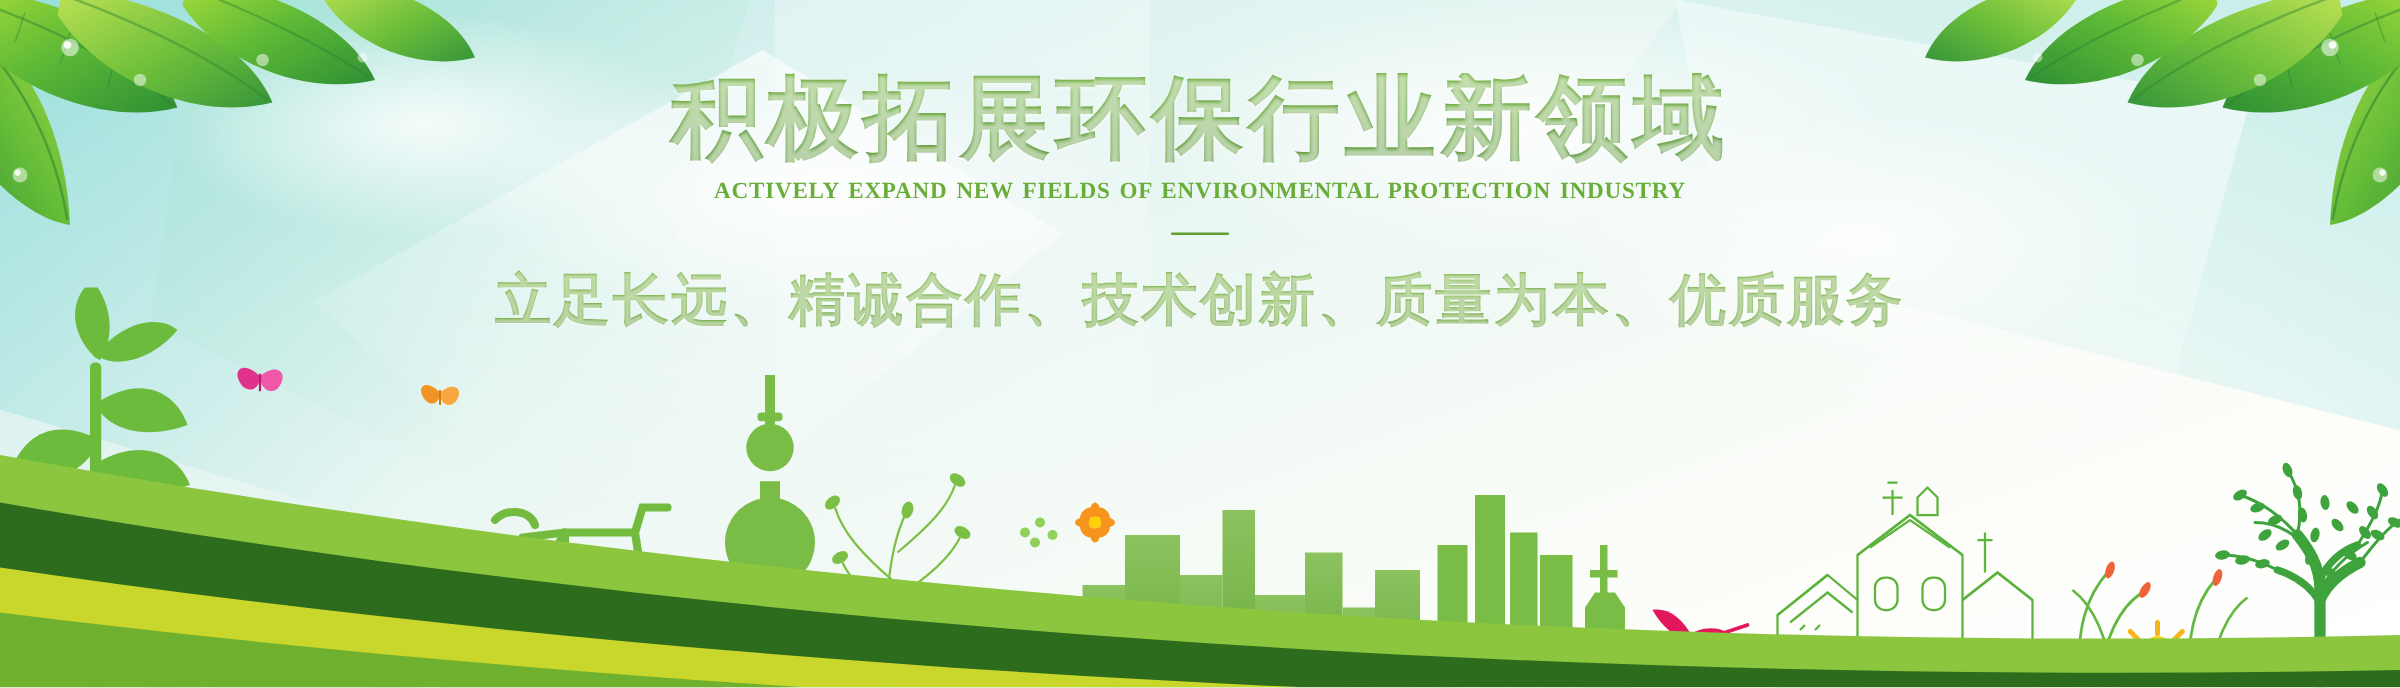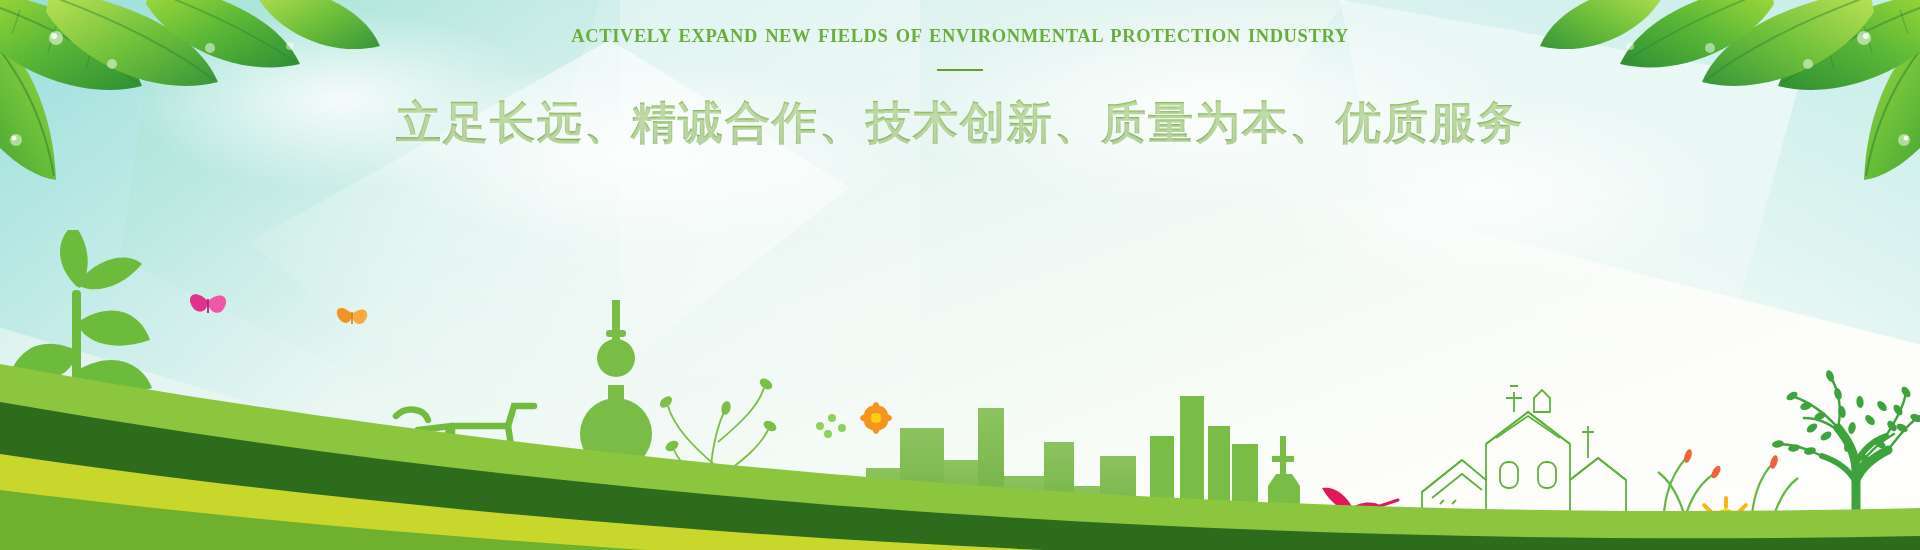--- a/index.html
+++ b/index.html
@@ -57,21 +57,21 @@
     letter-spacing:4px;
     line-height:1;
     color:#5fa233;
     background:linear-gradient(180deg,#6fae3c 0%,#5e9f31 45%,#4f8f2b 100%);
     -webkit-background-clip:text;
     background-clip:text;
     -webkit-text-fill-color:transparent;
     text-shadow:0 2px 3px rgba(255,255,255,.6);
   }
   .subtitle{
-    margin-top:26px;
+    margin-top:12px;
     font-family:"Liberation Serif", serif;
     font-weight:700;
     font-size:18.5px;
     letter-spacing:.6px;
     color:#6aae3a;
     word-spacing:2px;
   }
   .divider{
     margin:22px auto 0;
     width:46px; height:2px;
@@ -172,20 +172,21 @@
         <circle cx="94" cy="46" r="3" fill="#fff" opacity=".9"></circle>
       <circle cx="152" cy="74" r="5" fill="#ffffff" opacity=".5"></circle>
       <circle cx="56" cy="150" r="6" fill="#ffffff" opacity=".5"></circle>
         <circle cx="54" cy="148" r="2.5" fill="#fff" opacity=".85"></circle>
       <circle cx="250" cy="58" r="5" fill="#ffffff" opacity=".5"></circle>
       <circle cx="330" cy="56" r="4" fill="#ffffff" opacity=".45"></circle>
     </svg>
   </div>
 
   <div class="copy">
+    <div class="title">积极拓展环保行业新领域</div>
     <div class="subtitle">ACTIVELY EXPAND NEW FIELDS OF ENVIRONMENTAL PROTECTION INDUSTRY</div>
     <div class="divider"></div>
     <div class="tagline">立足长远、精诚合作、技术创新、质量为本、优质服务</div>
   </div>
 
   <svg class="scene" viewBox="0 0 1920 320" preserveAspectRatio="none">
     <defs>
       <linearGradient id="cityG" x1="0" y1="0" x2="0" y2="1">
         <stop offset="0" stop-color="#9ccc6e"></stop>
           <stop offset="1" stop-color="#79b64a"></stop>

